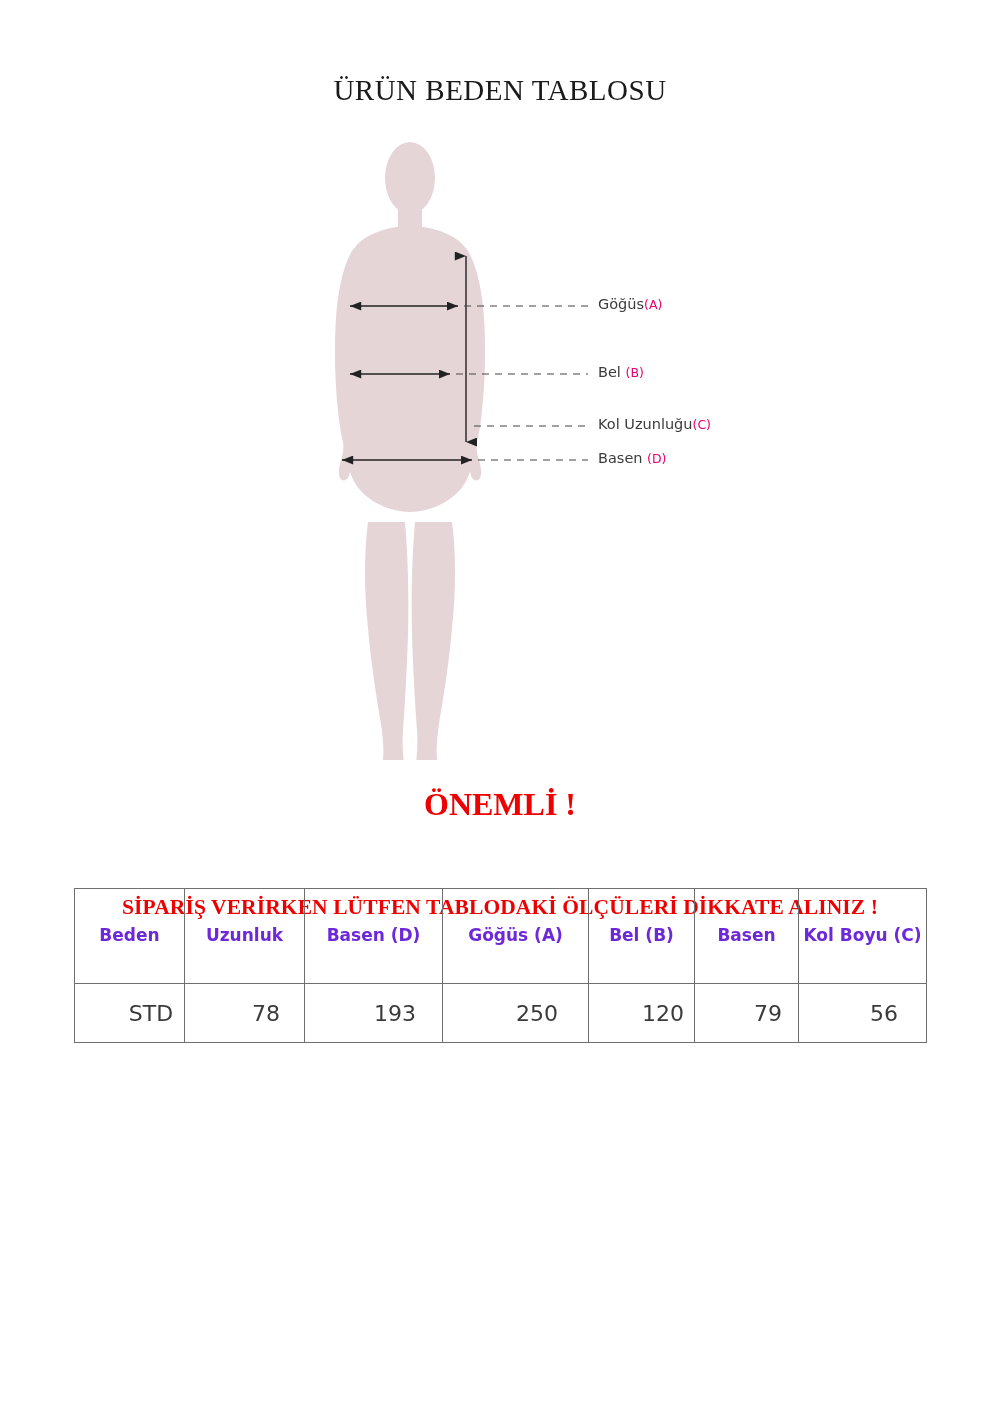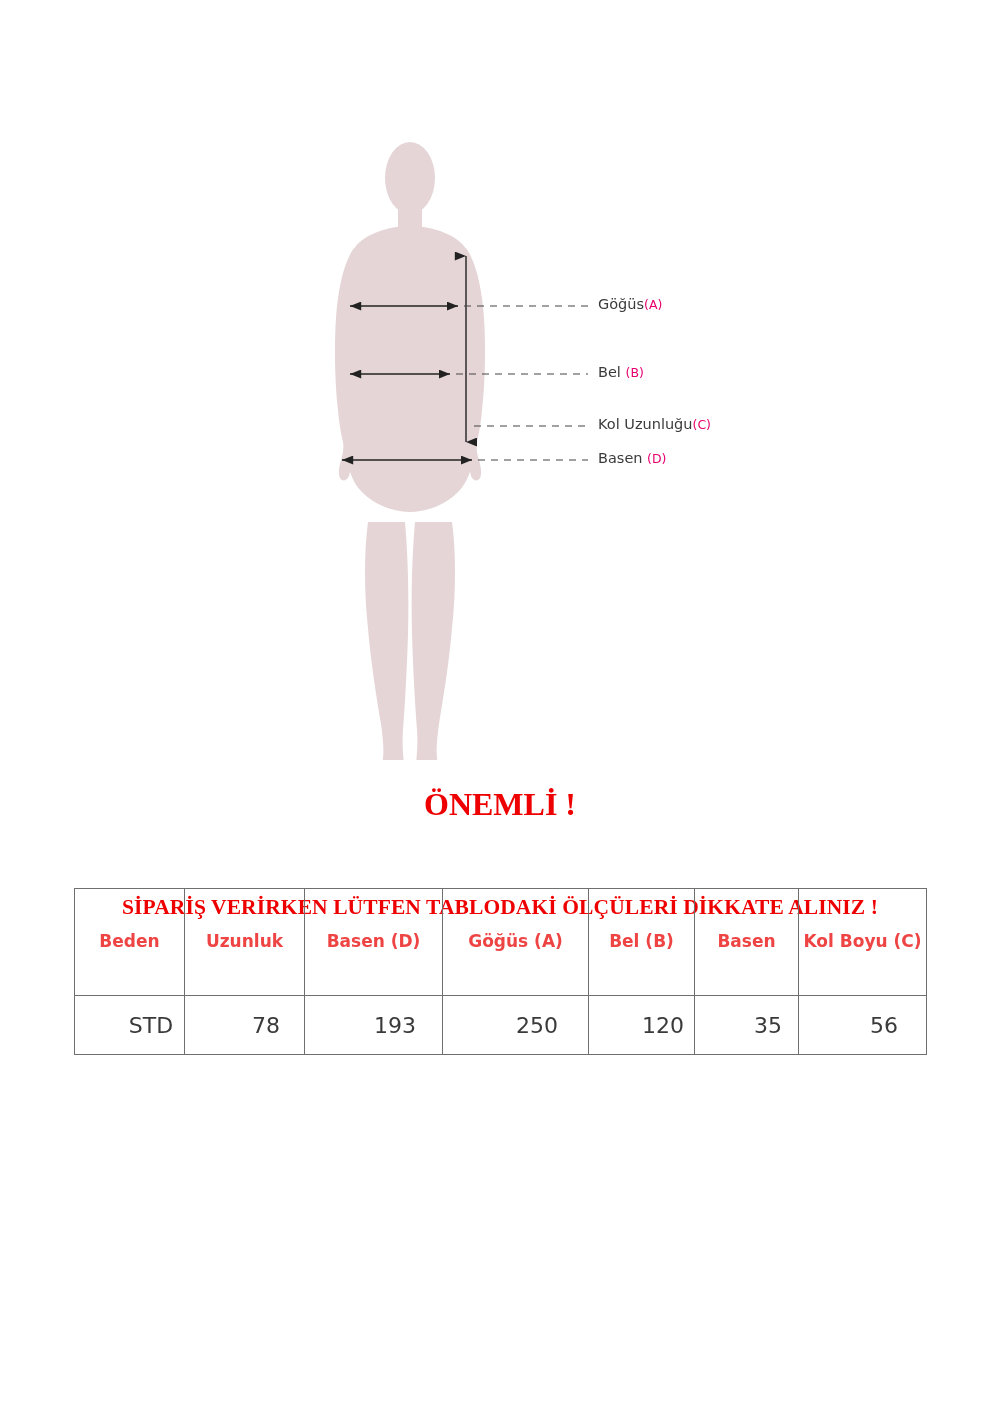--- a/index.html
+++ b/index.html
@@ -101,22 +101,22 @@
   .size-table td {
     border: 1px solid #6f6f6f;
     text-align: center;
     vertical-align: middle;
   }
   .size-table th {
     height: 74px;
     font-family: "DejaVu Sans", sans-serif;
     font-size: 17px;
     font-weight: bold;
-    color: #ef4444;
-    padding: 16px 4px;
+    color: #6d28d9;
+    padding: 10px 4px;
     line-height: 1.25;
   }
   .size-table td {
     height: 56px;
     font-family: "DejaVu Sans", sans-serif;
     font-size: 22px;
     font-weight: normal;
     color: #3a3a3a;
     padding-left: 44px;
   }
@@ -126,20 +126,21 @@
   .col-3 { width: 146px; }
   .col-4 { width: 106px; }
   .col-5 { width: 104px; }
   .col-6 { width: 128px; }
 </style>
 </head>
 <body>
 
 <div class="page">
 
+  <div class="doc-title">ÜRÜN BEDEN TABLOSU</div>
 
   <div class="figure-area">
     <svg class="figure-svg" width="520" height="630" viewBox="0 0 520 630">
 
       <g fill="#e5d5d6">
 
         <ellipse cx="160" cy="48" rx="25" ry="36"></ellipse>
 
         <path d="M148 76 h24 v26 h-24 z"></path>
 
@@ -286,19 +287,19 @@
         <th>Kol Boyu (C)</th>
       </tr>
     </thead>
     <tbody>
       <tr>
         <td>STD</td>
         <td>78</td>
         <td>193</td>
         <td>250</td>
         <td>120</td>
-        <td>35</td>
+        <td>79</td>
         <td>56</td>
       </tr>
     </tbody>
   </table>
 
 </div>
 
 </body></html>

